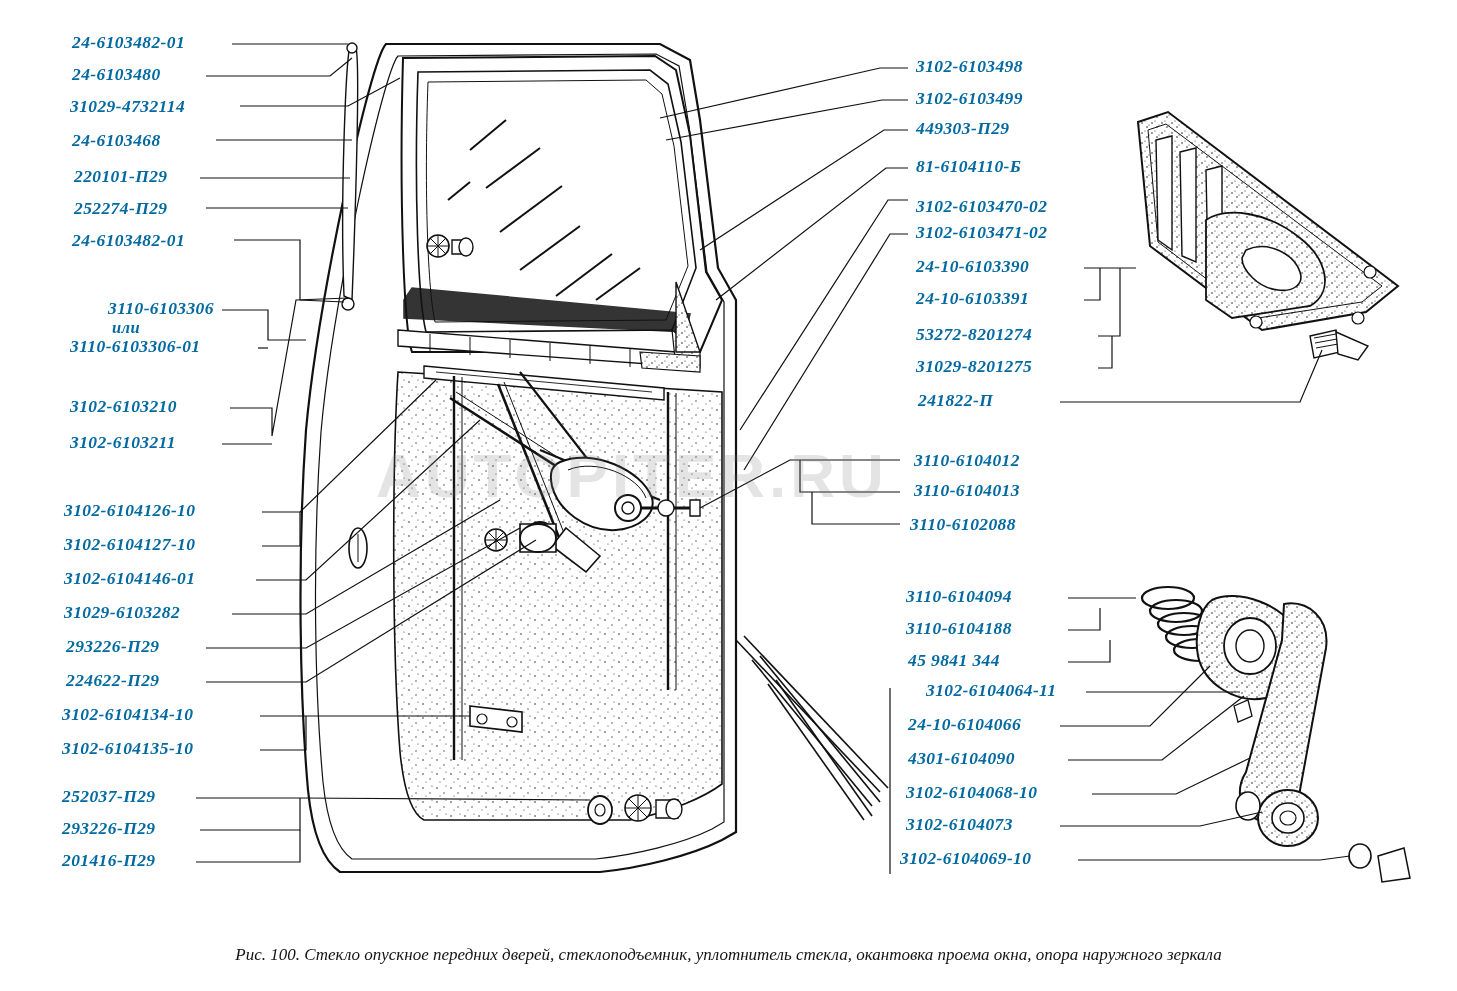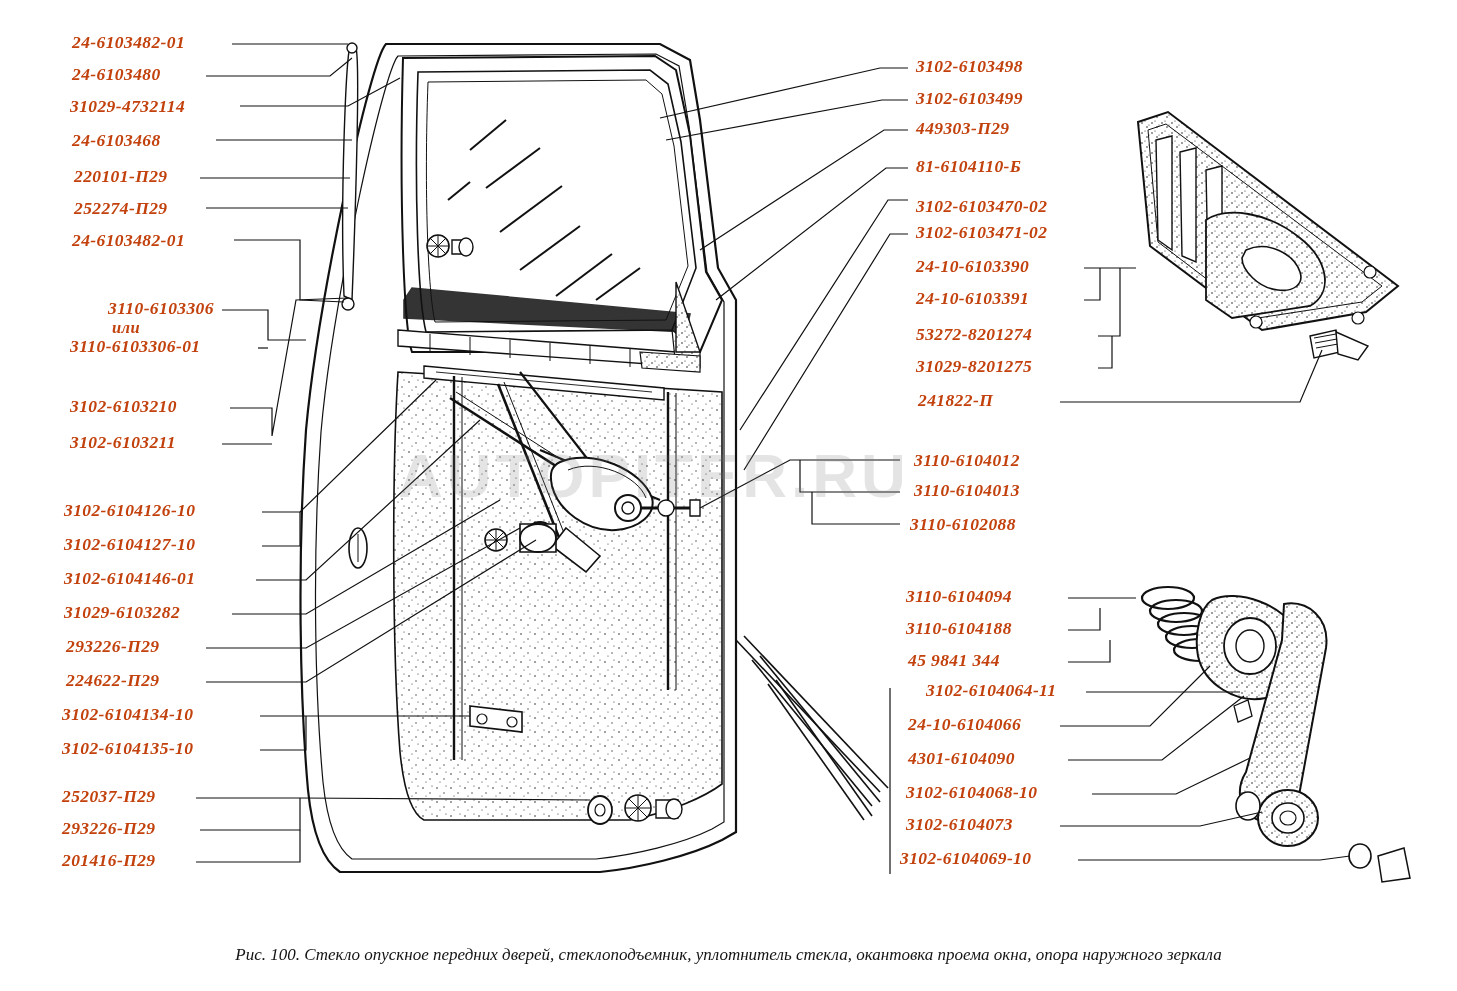--- a/index.html
+++ b/index.html
@@ -13,41 +13,41 @@
   }
   #stage{position:absolute;inset:0;}
 
   .label{
     position:absolute;
     font-style:italic;
     font-weight:700;
     font-size:17.5px;
     letter-spacing:.4px;
     white-space:nowrap;
-    color:#c2410c;
+    color:#0369a1;
   }
   .label.small{font-size:16.5px;}
 
   
   svg.lines{position:absolute;inset:0;width:1457px;height:991px;pointer-events:none;}
 
   .caption{
     position:absolute;
     left:0;right:0;
     bottom:26px;
     text-align:center;
     font-style:italic;
     font-size:17px;
     color:#141414;
     font-family:"Liberation Serif", serif;
   }
 
   .watermark{
     position:absolute;
-    left:398px;top:440px;
+    left:376px;top:440px;
     font-family:"Liberation Sans", sans-serif;
     font-weight:700;
     font-size:62px;
     letter-spacing:4px;
     color:rgba(120,120,120,0.20);
     white-space:nowrap;
     user-select:none;
   }
 </style>
 </head>

